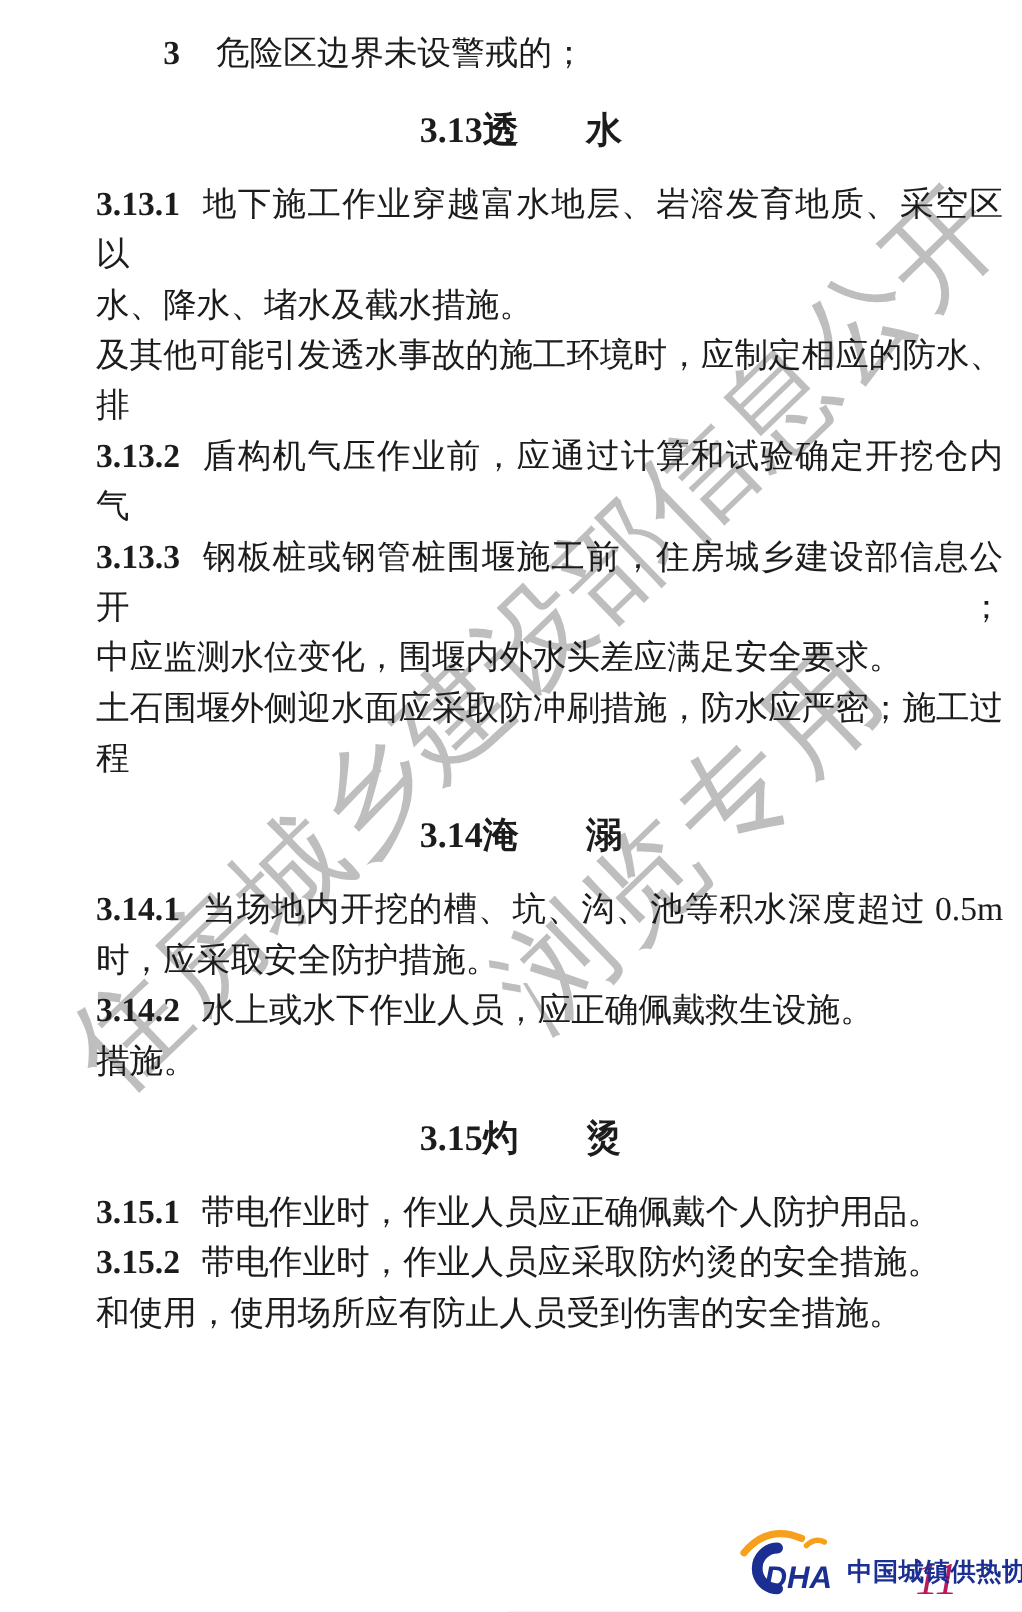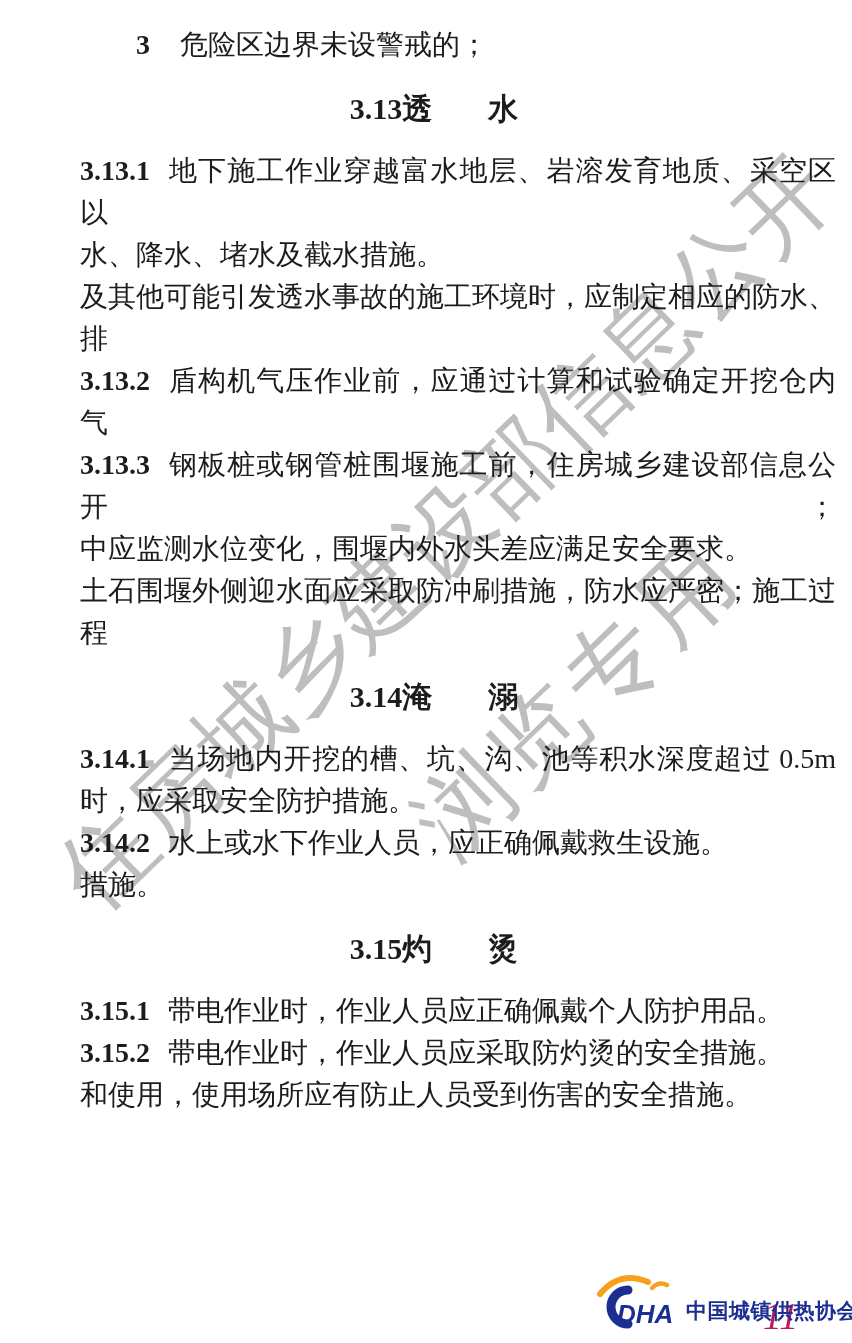--- a/index.html
+++ b/index.html
@@ -58,21 +58,21 @@
   
   .page-number{
     position:absolute;left:763px;top:1294px;
     font-family:"Liberation Serif","DejaVu Serif",serif;
     font-style:italic;
     font-size:38px;line-height:44px;
     color:#be185d;
     z-index:3;
   }
   .logo{
-    position:absolute;left:586px;top:1274px;width:240px;height:62px;
+    position:absolute;left:606px;top:1274px;width:240px;height:62px;
     z-index:4;
   }
   .logo svg{position:absolute;left:0;top:0;}
   .logo-cn{
     position:absolute;left:100px;top:28px;
     font-family:"Liberation Sans","DejaVu Sans",sans-serif;
     font-weight:bold;
     font-size:21px;line-height:17px;
     letter-spacing:0.5px;
     color:#1b2e92;

